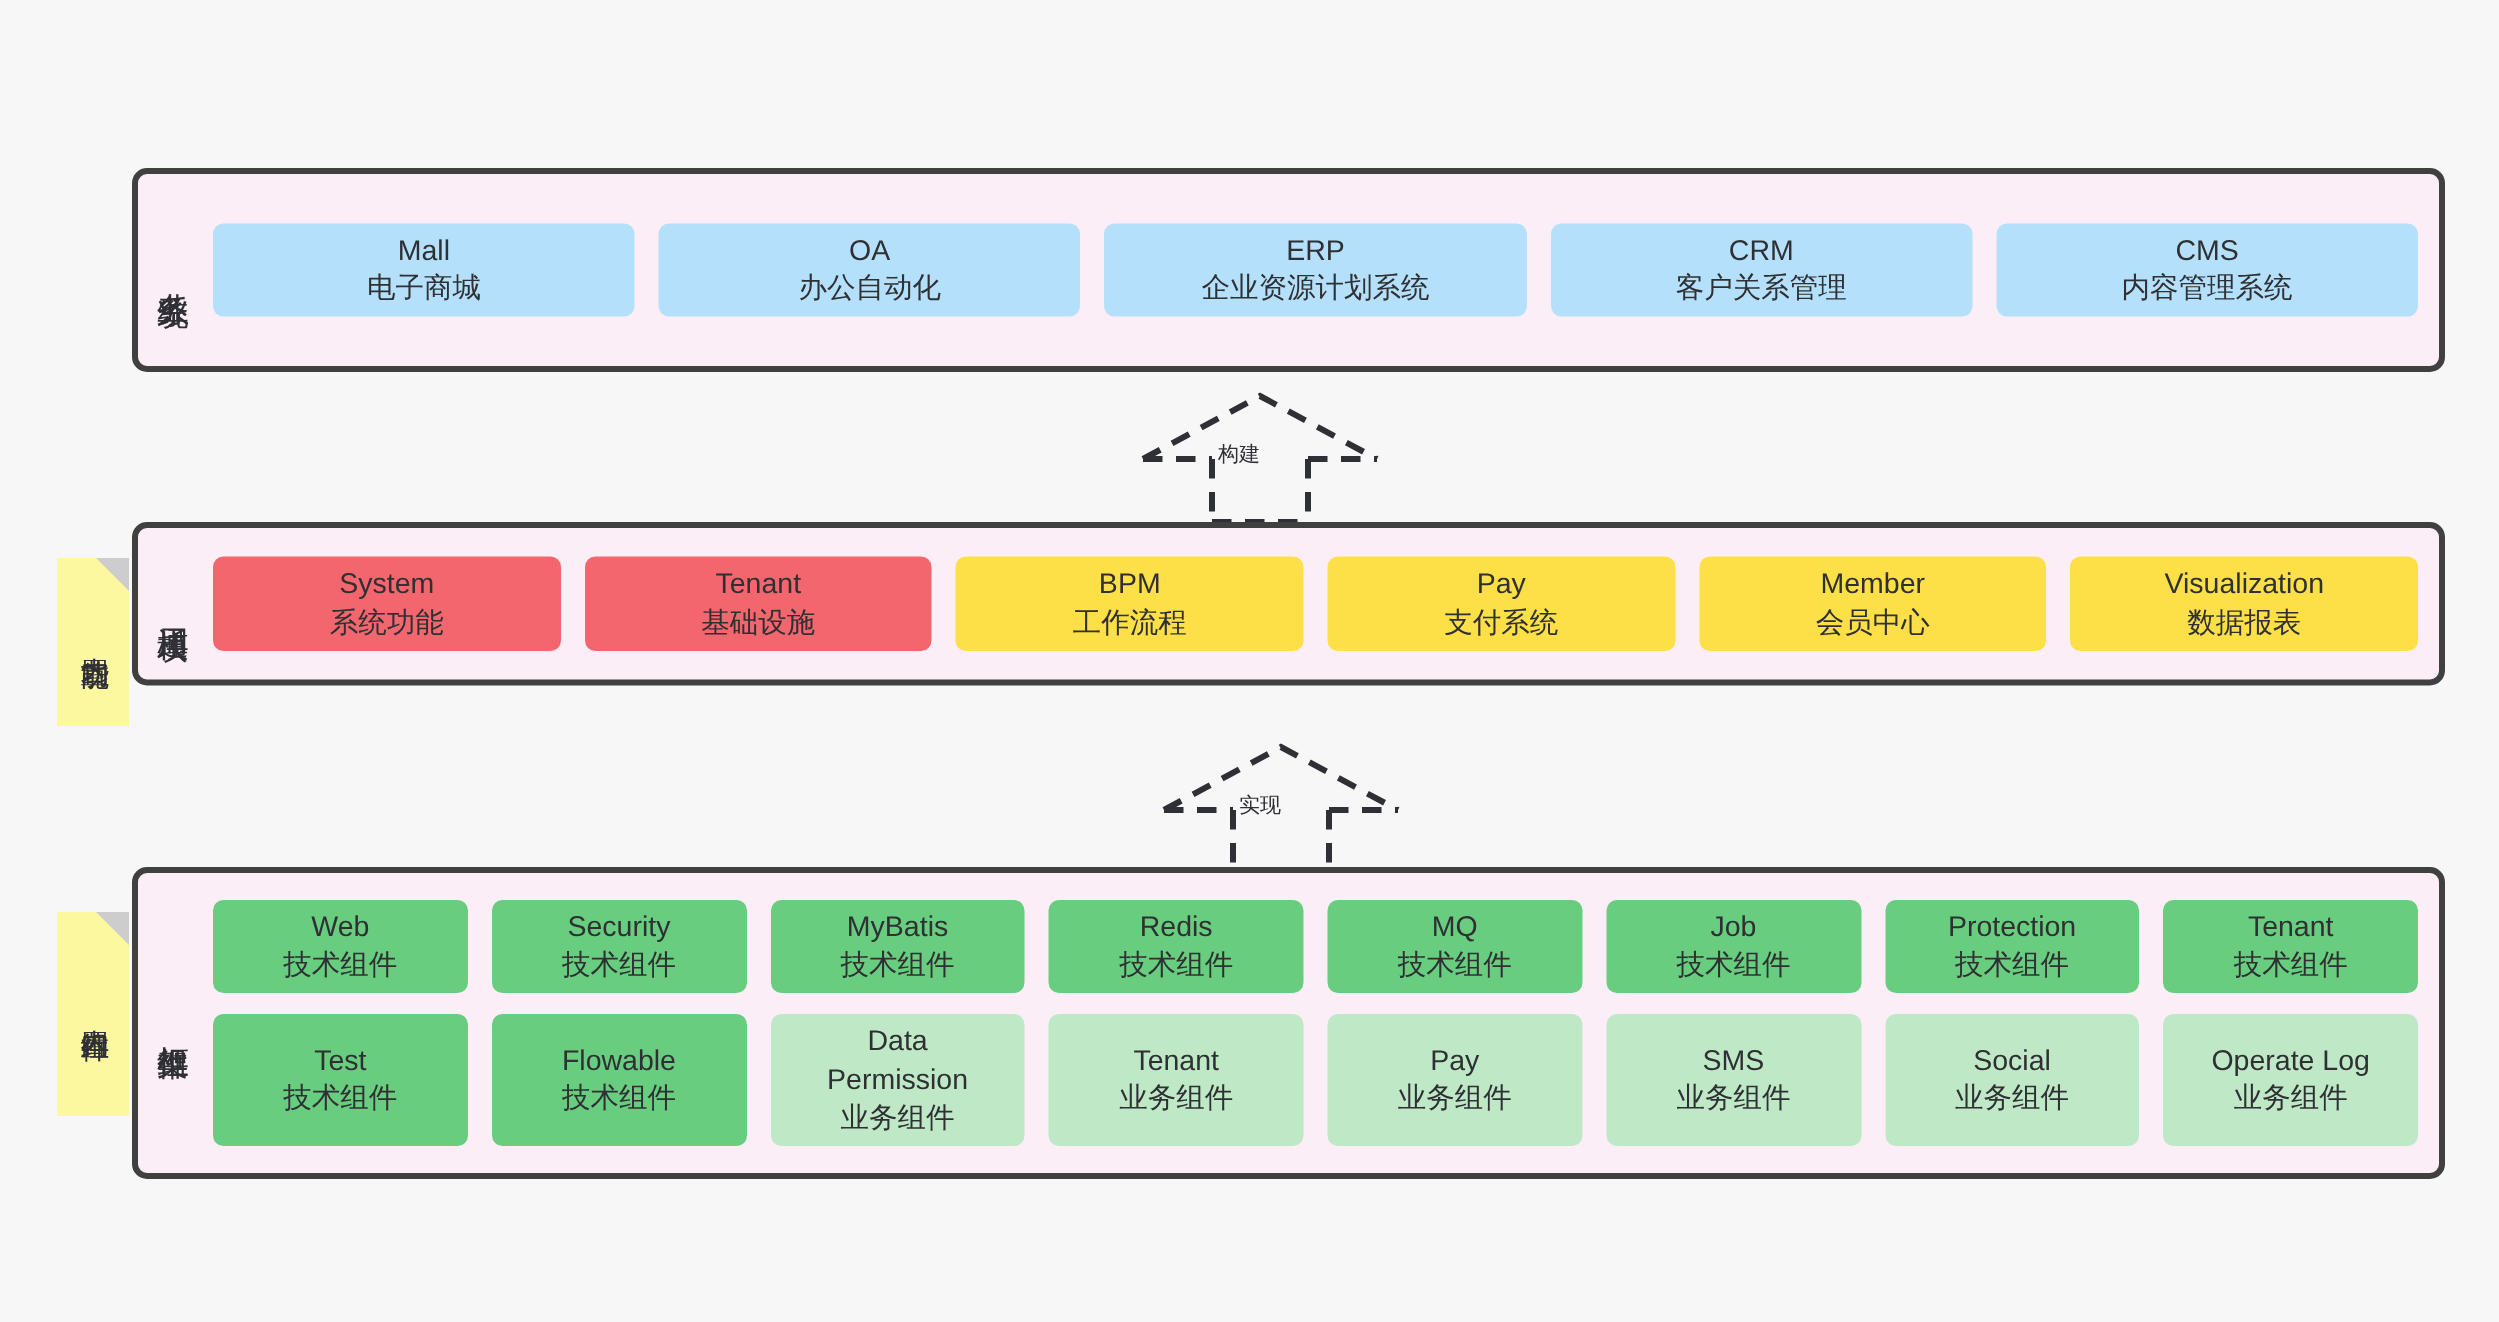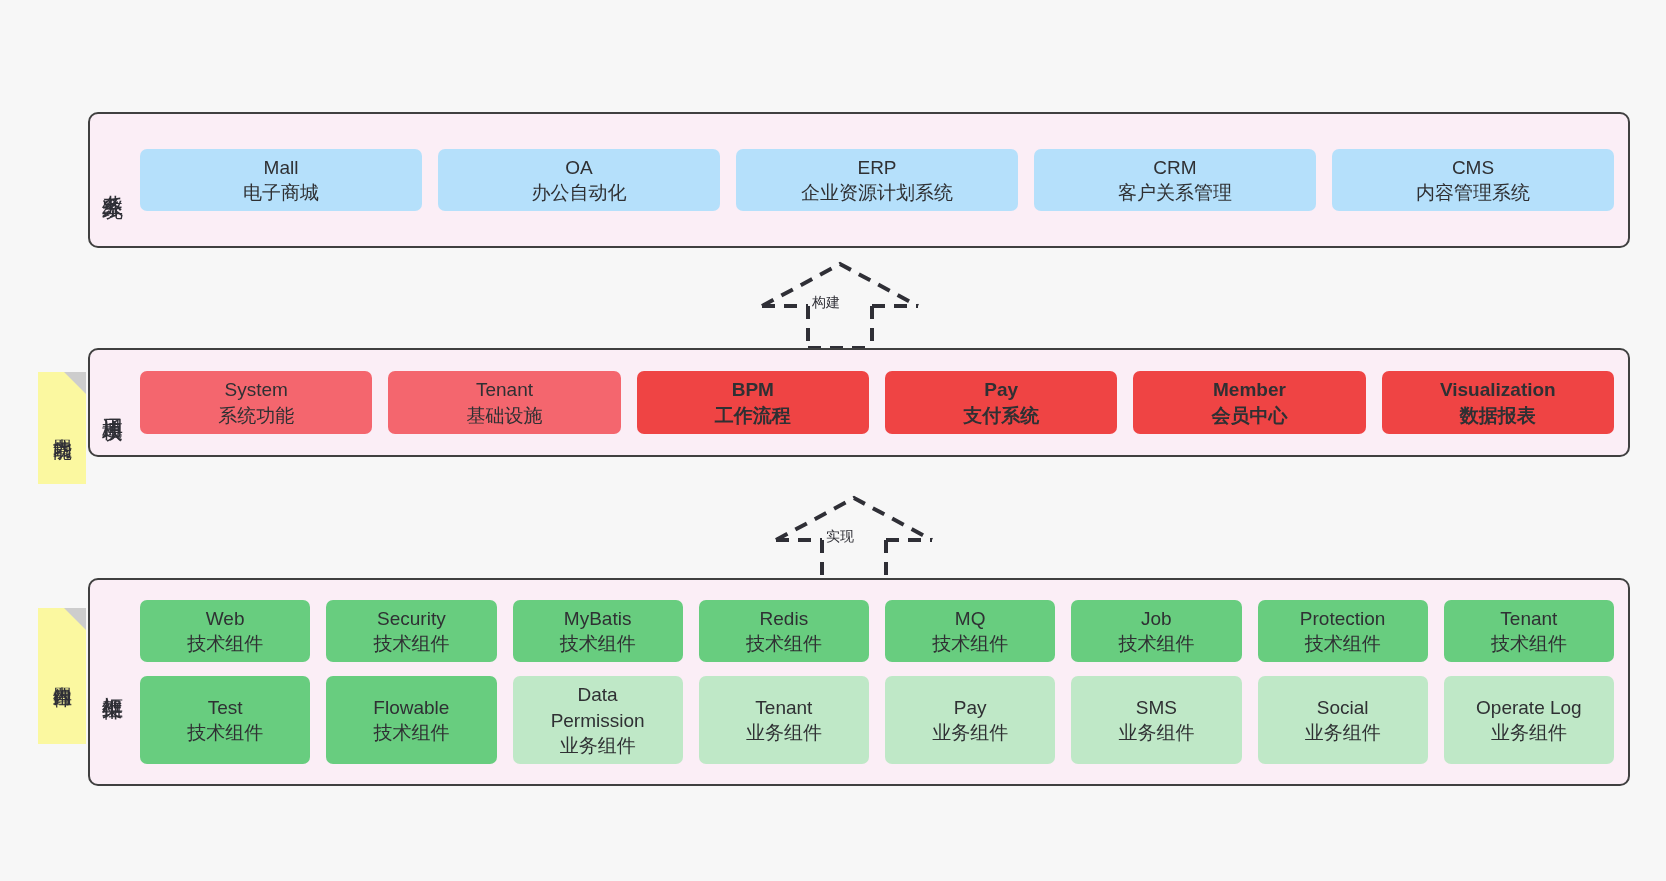--- a/index.html
+++ b/index.html
@@ -20,21 +20,21 @@
     position: absolute;
     left: 0; top: 0;
     width: 1666px;
     height: 881px;
   }
 
   
   .section {
     position: absolute;
     background: #fbeef6;
-    border: 2px solid #404040;
+    border: 4px solid #404040;
     border-radius: 10px;
     box-sizing: border-box;
     display: flex;
     flex-direction: row;
     align-items: stretch;
   }
 
   .section-label {
     flex: 0 0 auto;
     width: 44px;
@@ -79,21 +79,21 @@
     color: #2f3033;
     box-sizing: border-box;
     padding: 6px 4px;
   }
   .tile .t-title { white-space: pre-line; }
   .tile .t-sub { }
 
   
   .c-blue      { background: #b5e0fb; }
   .c-red       { background: #f4666e; }
-  .c-pink      { background: #ef4444; font-weight: bold; }
+  .c-pink      { background: #fde047; }
   .c-green     { background: #68cd7f; }
   .c-lightgreen{ background: #bfe8c7; }
 
   
   .note {
     position: absolute;
     background: #fbf8a0;
     box-sizing: border-box;
     display: flex;
     align-items: center;

